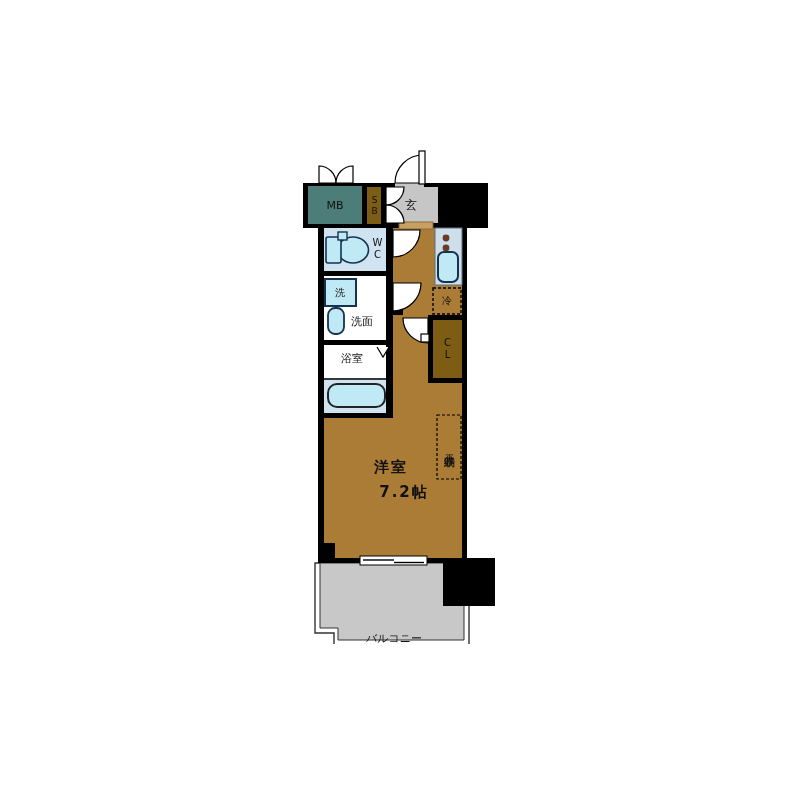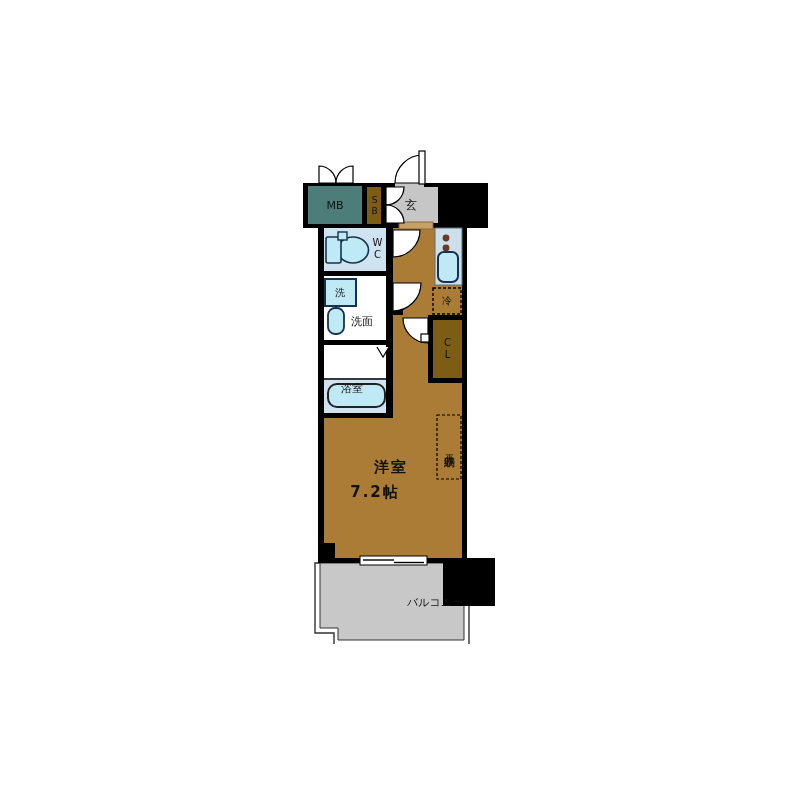--- a/index.html
+++ b/index.html
@@ -88,20 +88,20 @@
       <rect x="421" y="334" width="8" height="8"></rect>
     </g>
   </svg>
 
   <div class="label f11" style="left:335px;top:205px;">MB</div>
   <div class="label v f9" style="left:374px;top:206px;">SB</div>
   <div class="label f12" style="left:411px;top:205px;">玄</div>
   <div class="label v f10" style="left:377px;top:249px;">WC</div>
   <div class="label f10" style="left:340px;top:293px;">洗</div>
   <div class="label f11" style="left:362px;top:321px;font-family:Liberation Serif, serif;">洗面</div>
-  <div class="label f11" style="left:352px;top:388px;">浴室</div>
+  <div class="label f11" style="left:352px;top:358px;">浴室</div>
   <div class="label f10" style="left:447px;top:301px;">冷</div>
   <div class="label v f10" style="left:447px;top:349px;">CL</div>
   <div class="label v f11" style="left:449px;top:447px;">天井収納</div>
   <div class="label big" style="left:391px;top:467px;">洋室</div>
-  <div class="label big" style="left:375px;top:492px;">7.2帖</div>
-  <div class="label f11" style="left:394px;top:602px;margin-left:41px;">バルコニー</div>
+  <div class="label big" style="left:404px;top:492px;">7.2帖</div>
+  <div class="label f11" style="left:394px;top:638px;">バルコニー</div>
 </div>
 
 </body></html>

